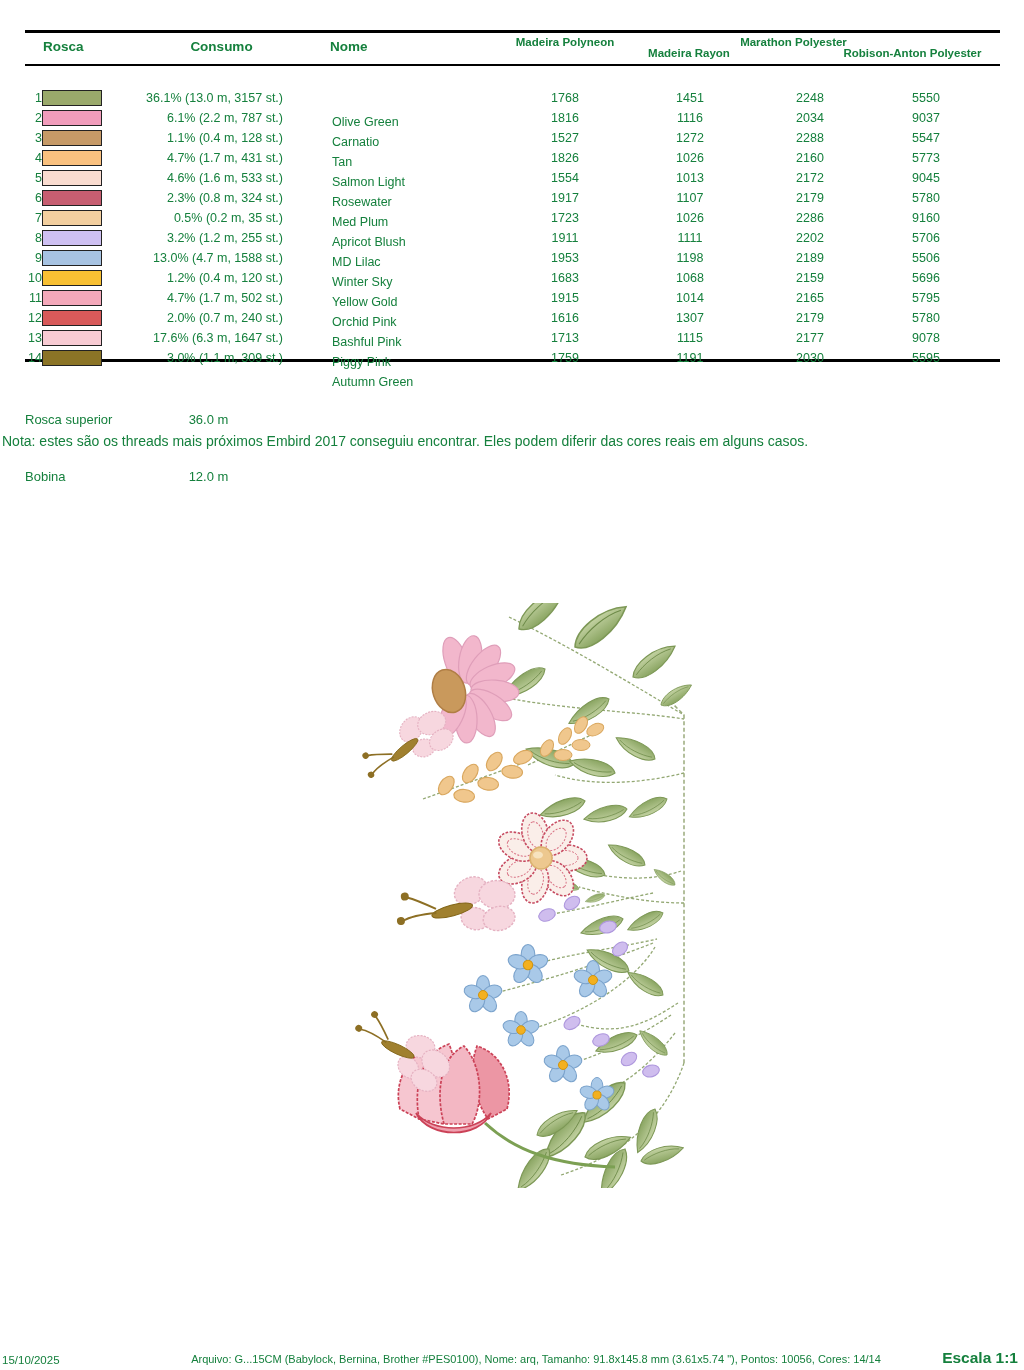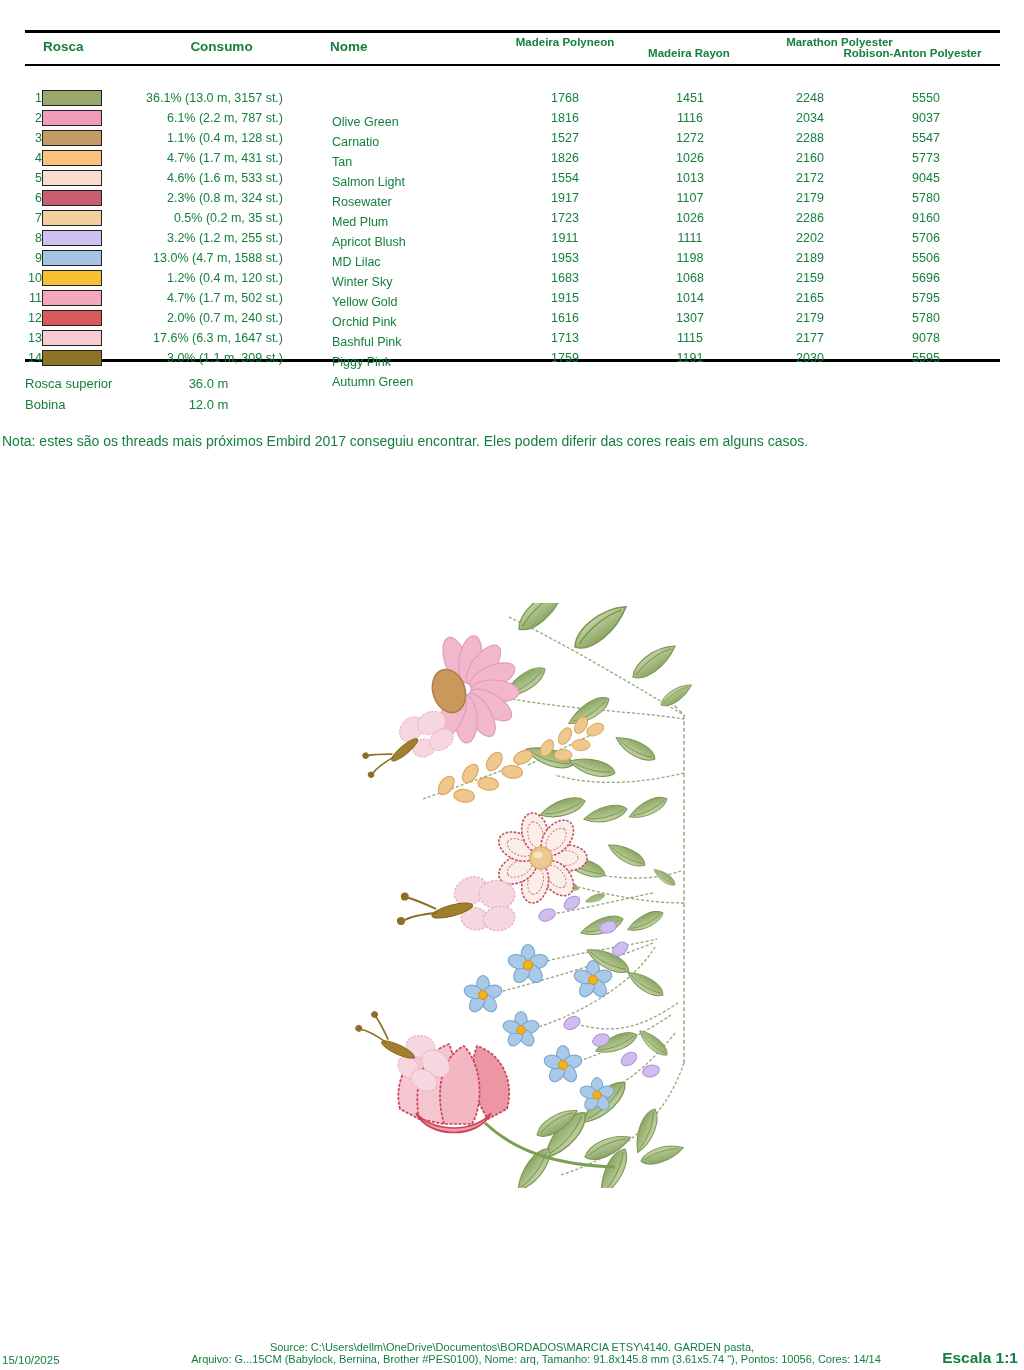--- a/index.html
+++ b/index.html
@@ -17,21 +17,21 @@
   .cell{overflow:hidden;white-space:nowrap;}
   .num{text-align:right;}
   .swc{display:flex;align-items:center;}
   .swatch{width:60px;height:16px;border:1px solid #222;box-sizing:border-box;}
   .consumo{text-align:right;}
   .nome{text-align:left;margin-top:48px;}
   .code{text-align:center;}
 
   
   .totals{position:absolute;left:25px;top:373px;font-size:13px;line-height:21px;}
-  .totals .lbl{display:inline-block;width:160px;}
+  .totals .lbl{display:inline-block;width:160px;margin-top:36px;}
   .note{position:absolute;left:2px;top:433px;font-size:14px;}
 
   
   .design{position:absolute;left:323px;top:603px;width:398px;height:585px;}
 
   
   .foot1{position:absolute;left:0;top:1341px;width:100%;text-align:center;font-size:11px;}
   .foot2{position:absolute;left:0;top:1353px;width:100%;text-align:center;font-size:11px;padding-left:24px;}
   .foot-date{position:absolute;left:2px;top:1354px;font-size:11.5px;}
   .foot-escala{position:absolute;right:6px;top:1349px;font-size:15.5px;font-weight:bold;}
@@ -49,21 +49,21 @@
 
 <div class="page">
 
   <div class="table-wrap">
     <div class="thead">
       <span class="h-label" style="left:18px;top:6px;">Rosca</span>
       <span class="h-label" style="left:108px;width:177px;text-align:center;top:6px;">Consumo</span>
       <span class="h-label" style="left:305px;top:6px;">Nome</span>
       <span class="h-brand" style="left:455px;width:170px;top:3px;">Madeira Polyneon</span>
       <span class="h-brand" style="left:600px;width:128px;top:14px;">Madeira Rayon</span>
-      <span class="h-brand" style="left:747px;width:135px;top:3px;">Marathon Polyester</span>
+      <span class="h-brand" style="left:701px;width:135px;top:3px;">Marathon Polyester</span>
       <span class="h-brand" style="left:785px;width:205px;top:14px;">Robison-Anton Polyester</span>
     </div>
     <div class="tbody">
     <div class="row">
       <div class="cell num">1</div>
       <div class="cell swc">
             <div class="swatch" style="background: rgb(154, 169, 107);"></div>
           </div>
       <div class="cell consumo">36.1% (13.0 m, 3157 st.)</div>
       <div class="cell"></div>
@@ -461,17 +461,16 @@
       <path d="M93,510 C110,530 152,530 168,510 C156,536 106,536 93,510 Z" fill="#ef9fae" stroke="#cb4257" stroke-width="1.7"></path>
     </g>
 
     <g>
       <use href="#butterfly" transform="translate(85,143) rotate(-30) scale(0.8)"></use>
       <use href="#butterfly" transform="translate(135,305) rotate(-5)"></use>
       <use href="#butterfly" transform="translate(80,448) rotate(35) scale(0.85)"></use>
     </g>
   </svg>
 
-  <div class="foot1">Source: C:\Users\dellm\OneDrive\Documentos\BORDADOS\MARCIA ETSY\4140. GARDEN pasta,</div>
   <div class="foot2">Arquivo: G...15CM (Babylock, Bernina, Brother #PES0100), Nome: arq, Tamanho: 91.8x145.8 mm (3.61x5.74 "), Pontos: 10056, Cores: 14/14</div>
   <div class="foot-date">15/10/2025</div>
   <div class="foot-escala">Escala 1:1</div>
 </div>
 
 </body></html>

